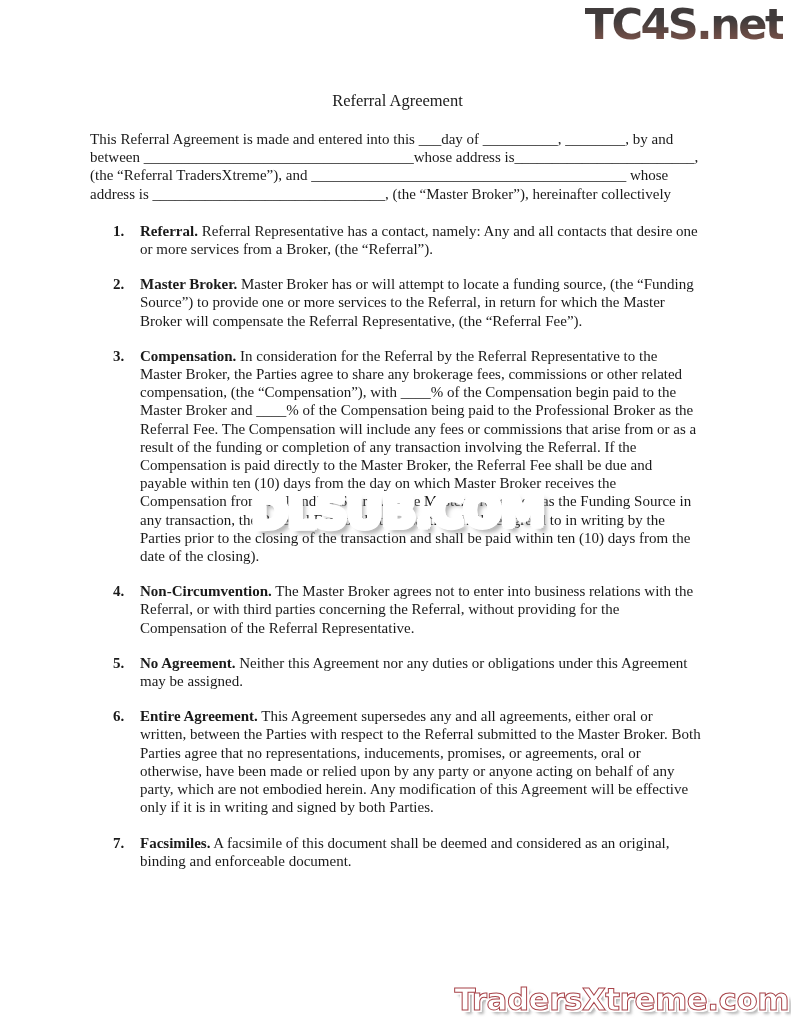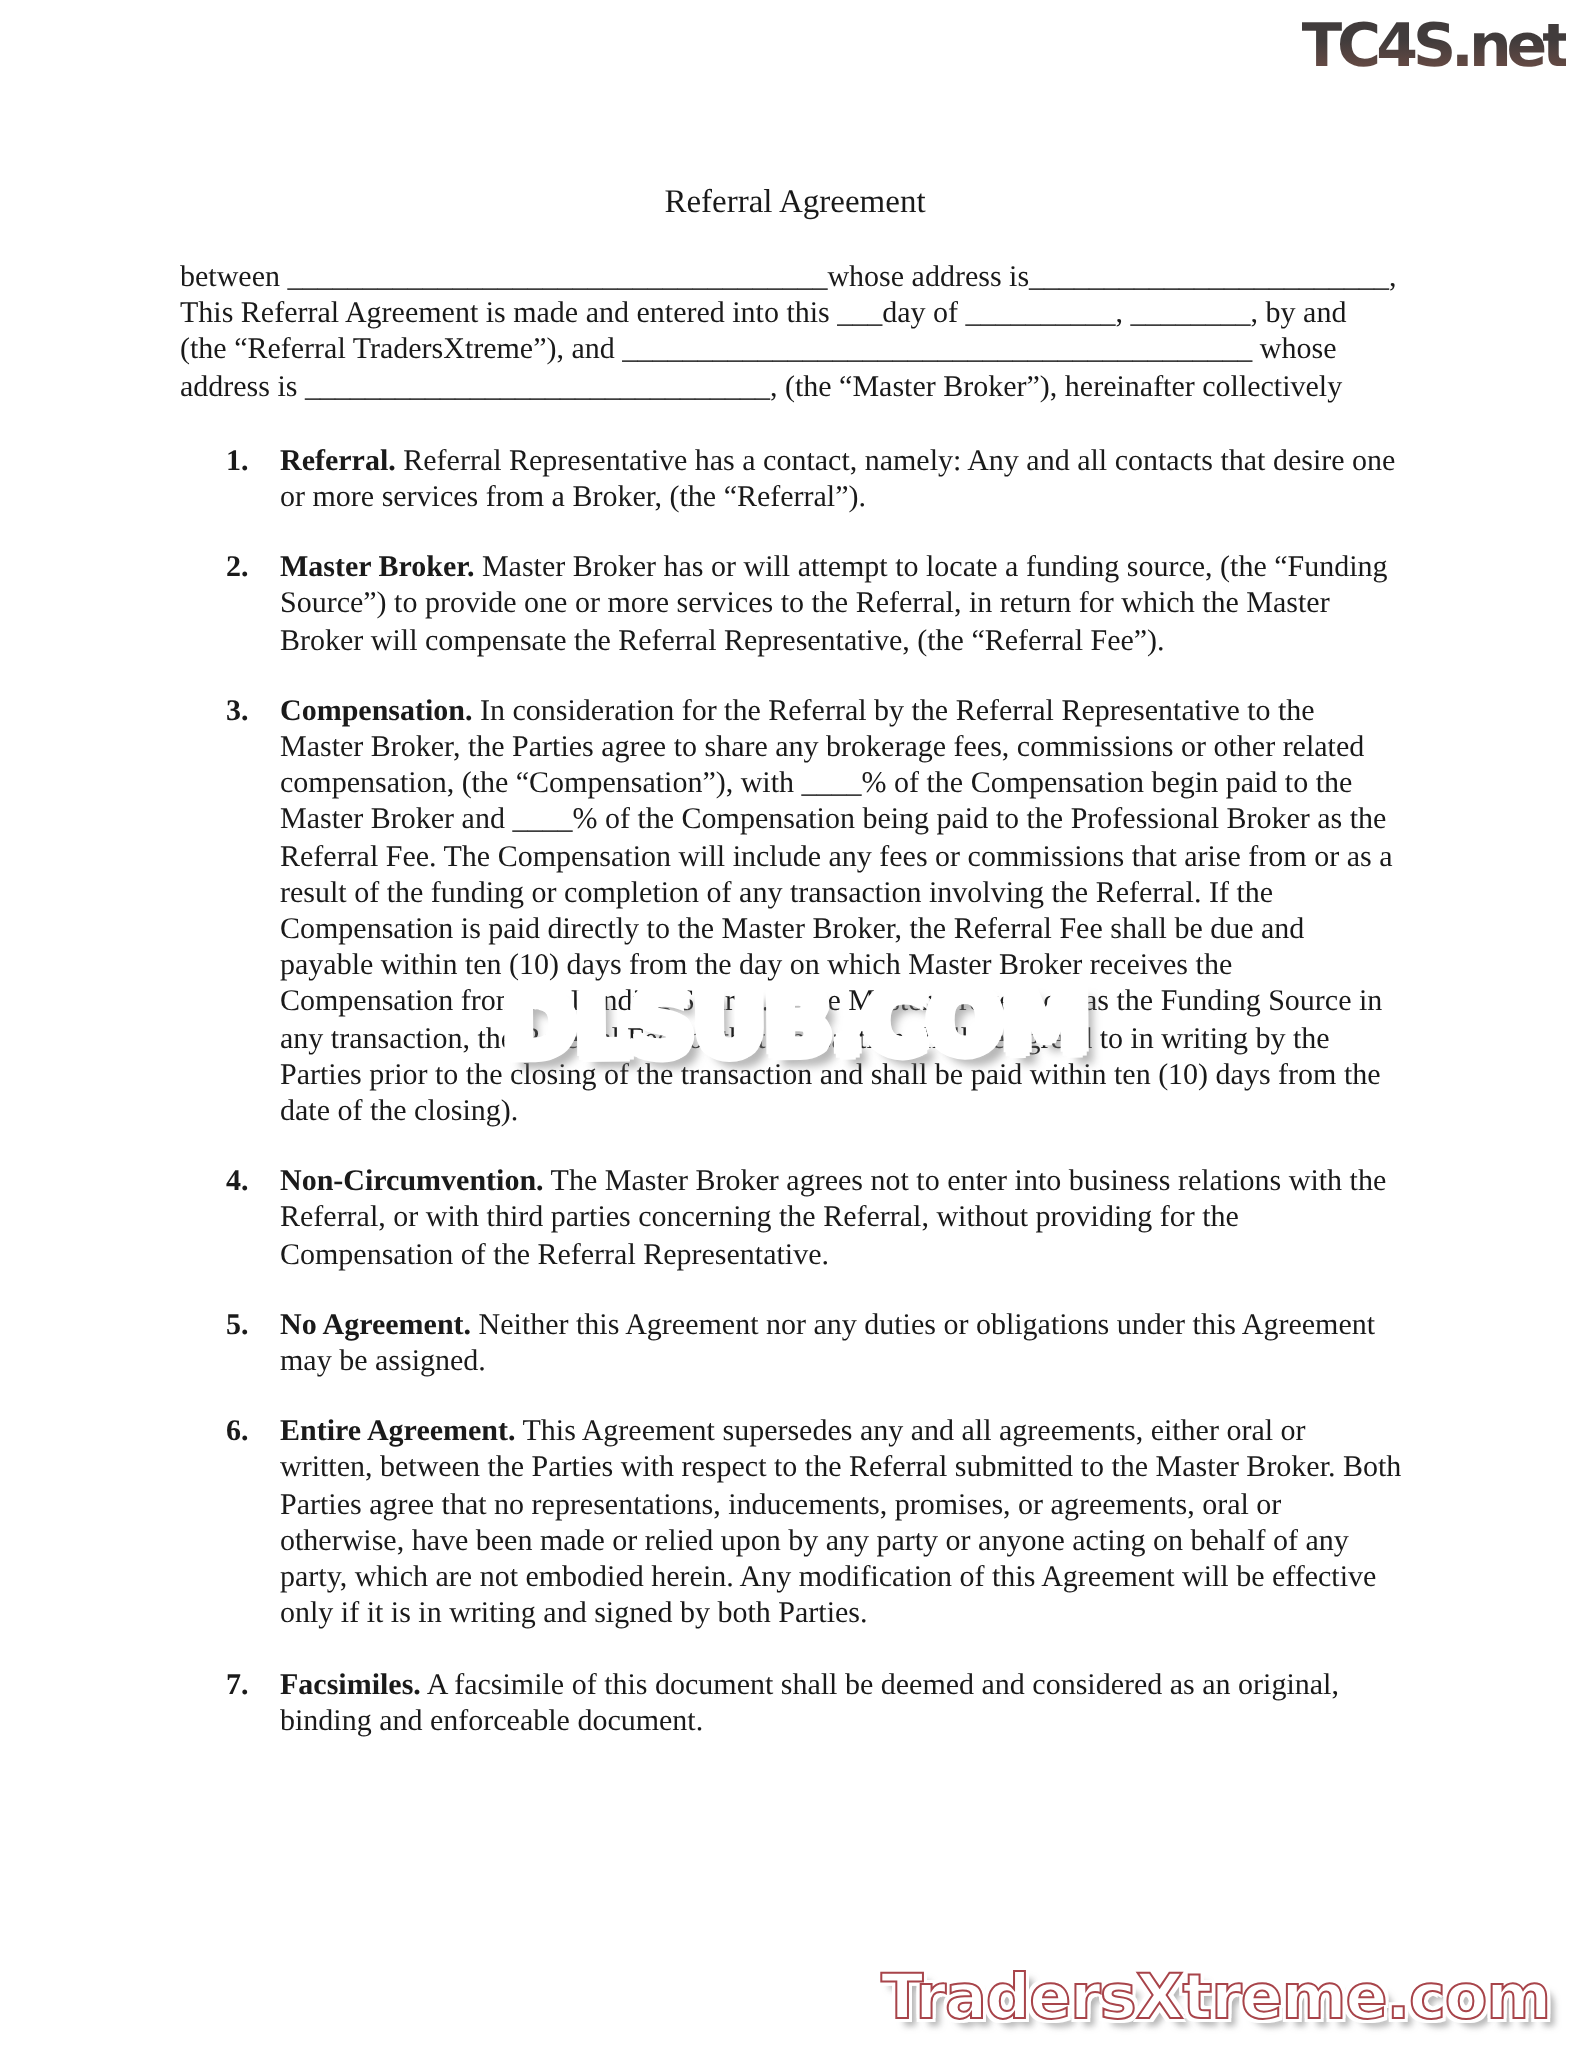--- a/index.html
+++ b/index.html
@@ -9,21 +9,21 @@
     background:#ffffff;
     overflow:hidden;
     font-family:"Liberation Serif","DejaVu Serif",serif;
     color:#1a1a1a;
   }
 
   
   .logo-top{
     position:absolute;top:0px;right:8px;
     font-family:"DejaVu Sans","Liberation Sans",sans-serif;
-    font-weight:bold;font-size:30px;line-height:48px;
+    font-weight:bold;font-size:43px;line-height:48px;
     letter-spacing:-2.5px;
     background:linear-gradient(180deg,#413c3c 0%,#413c3c 42%,#6b4c45 75%,#91625a 100%);
     -webkit-background-clip:text;background-clip:text;
     color:transparent;
     text-shadow:0 0 0 rgba(0,0,0,0);
   }
 
   
   .content{
     position:absolute;left:90px;top:92px;width:615px;
@@ -64,21 +64,21 @@
     text-shadow:
       -3px 0 0 #ffffff, 3px 0 0 #ffffff,
       0 -3px 0 #ffffff, 0 3px 0 #ffffff,
       -2px -2px 0 #ffffff, 2px -2px 0 #ffffff,
       -2px 2px 0 #ffffff, 2px 2px 0 #ffffff,
       5px 6px 4px rgba(120,120,120,0.55);
   }
 
   
   .logo-bottom{
-    position:absolute;right:16px;top:981px;
+    position:absolute;right:2px;top:981px;
     font-family:"DejaVu Sans","Liberation Sans",sans-serif;
     font-weight:bold;font-size:31px;line-height:36px;
     letter-spacing:-0.5px;
     background:linear-gradient(180deg,#e69094 0%,#d2666b 45%,#b8424a 100%);
     -webkit-background-clip:text;background-clip:text;
     color:transparent;
     -webkit-text-stroke:1px #a8444a;
     text-shadow:
       -2px 0 0 #ffffff, 2px 0 0 #ffffff,
       0 -2px 0 #ffffff, 0 2px 0 #ffffff,
@@ -91,22 +91,22 @@
 <body>
 
 <div class="page">
 
   <div class="logo-top">TC4S.net</div>
 
   <div class="content">
     <h1 class="doc-title">Referral Agreement</h1>
 
     <div class="intro">
+      <div class="iline">This Referral Agreement is made and entered into this ___day of __________, ________, by and</div>
       <div class="iline">between ____________________________________whose address is________________________,</div>
-      <div class="iline">This Referral Agreement is made and entered into this ___day of __________, ________, by and</div>
       <div class="iline">(the “Referral TradersXtreme”), and __________________________________________ whose</div>
       <div class="iline">address is _______________________________, (the “Master Broker”), hereinafter collectively</div>
     </div>
 
     <div class="items">
 
       <div class="item">
         <span class="num">1.</span>
         <div class="ibody"><b class="ttl">Referral.</b> <span>Referral Representative has a contact, namely: Any and all contacts that desire one or more services from a Broker, (the “Referral”).</span></div>
       </div>

